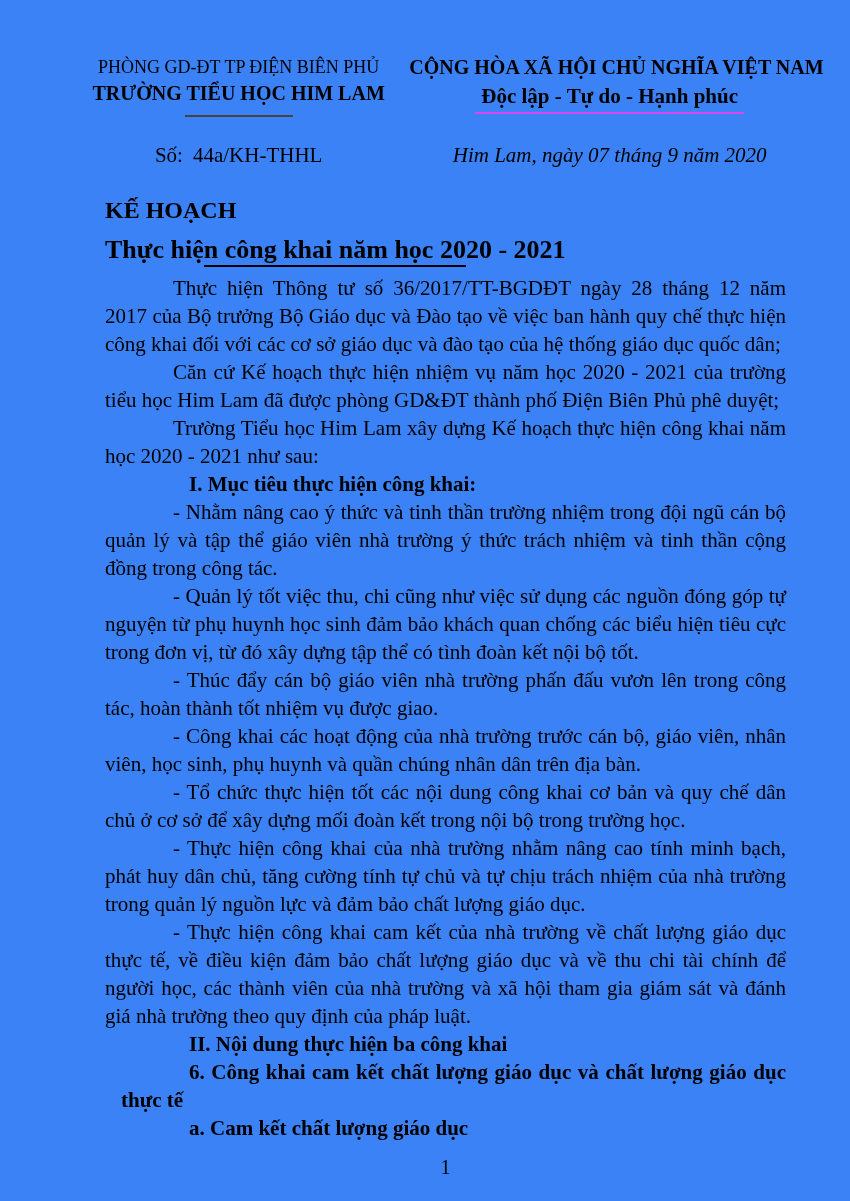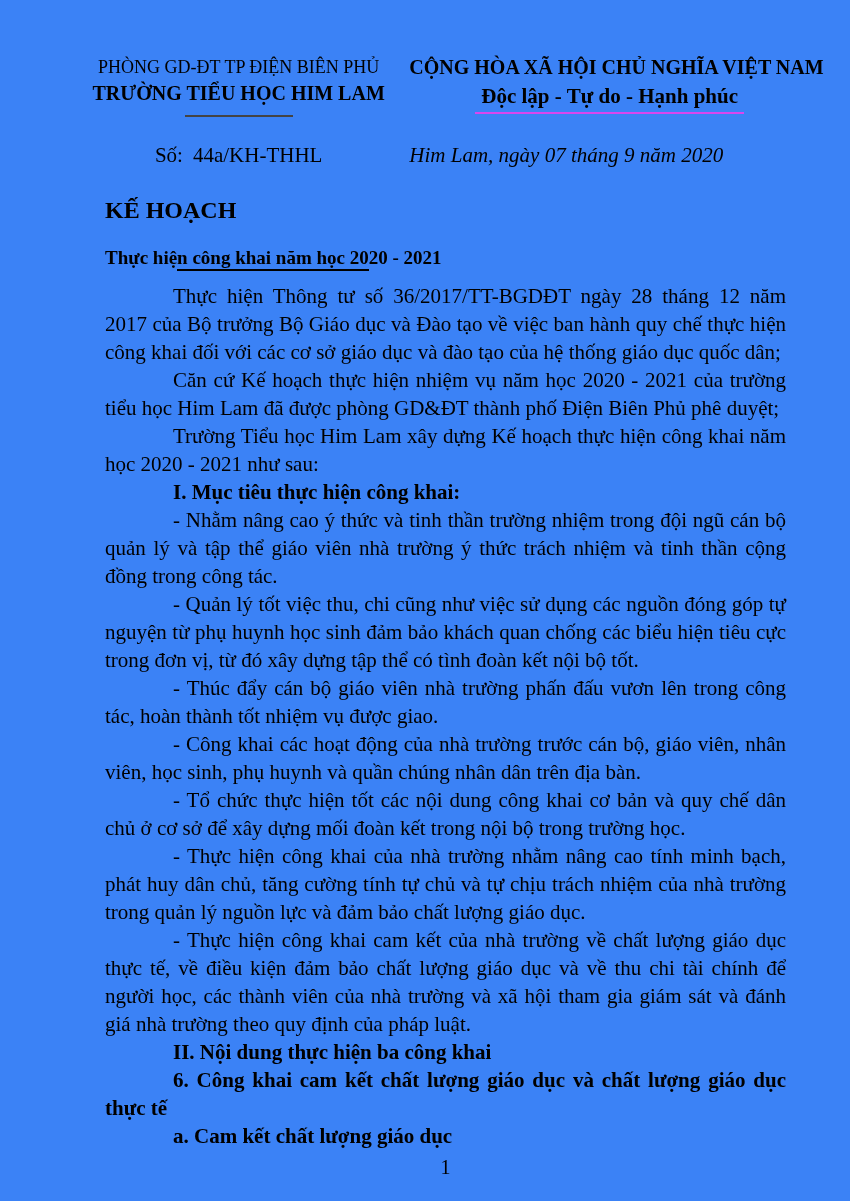--- a/index.html
+++ b/index.html
@@ -74,37 +74,38 @@
     width: 46%;
     text-align: center;
     font-size: 21px;
     white-space: nowrap;
   }
   .meta-left .doc-number {
     margin-left: 10px;
   }
   .meta-right {
     width: 54%;
+    text-align: center;
     font-size: 21px;
     font-style: italic;
     white-space: nowrap;
   }
   
   .title-block {
     margin: 27px 64px 0 105px;
     text-align: left;
   }
   .doc-title {
     font-size: 24px;
     font-weight: bold;
     line-height: 30px;
   }
   .doc-subtitle {
-    margin-top: 19px;
-    font-size: 19px;
+    margin-top: 11px;
+    font-size: 26px;
     font-weight: bold;
     line-height: 28px;
     white-space: nowrap;
   }
   .doc-subtitle .u {
     border-bottom: 2px solid #000000;
     padding-bottom: 1px;
   }
   
   .body-block {
@@ -112,20 +113,21 @@
   }
   .body-block p {
     margin: 0;
     font-size: 21px;
     line-height: 28px;
     text-align: justify;
     text-indent: 68px;
   }
   .body-block p.heading {
     font-weight: bold;
+    margin-left: 16px;
   }
   
   .footer {
     position: absolute;
     left: 105px;
     right: 64px;
     bottom: 22px;
     text-align: center;
     font-size: 20px;
   }

